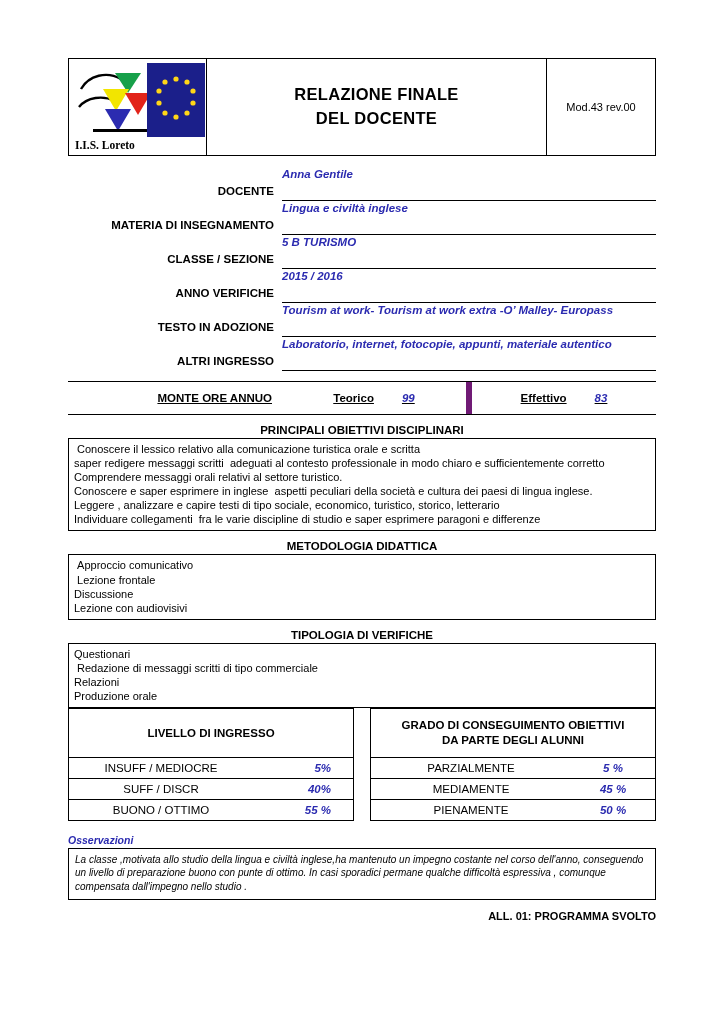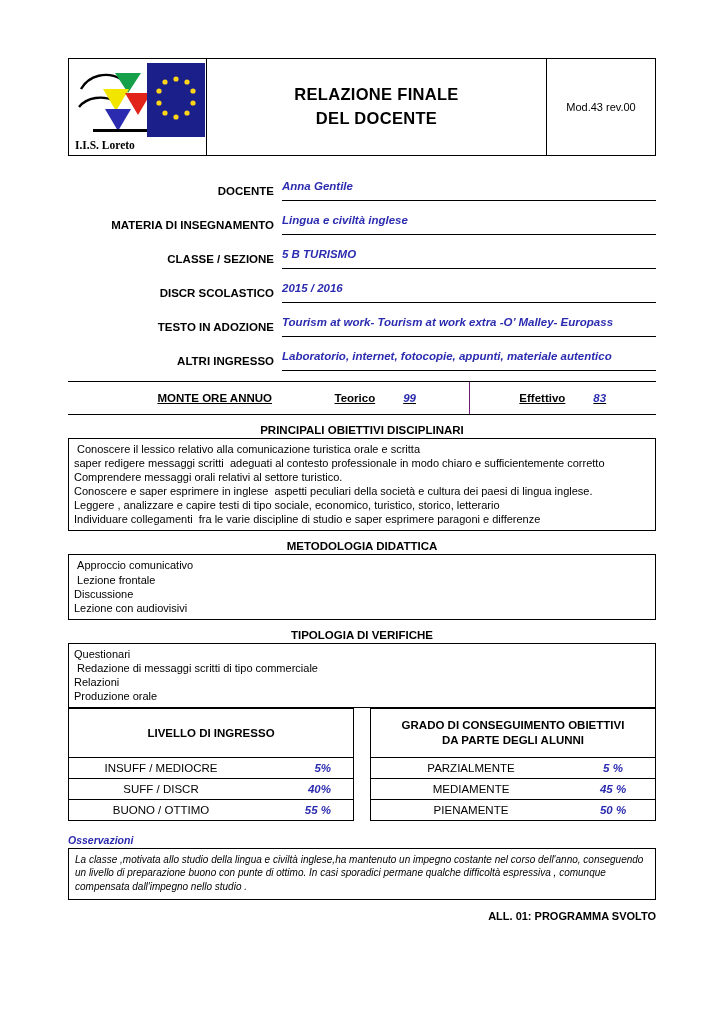--- a/index.html
+++ b/index.html
@@ -95,21 +95,21 @@
     box-sizing: border-box;
     padding-bottom: 4px;
   }
   .field-value {
     flex: 1;
     border-bottom: 1px solid #000;
     font-size: 11.5px;
     font-weight: bold;
     font-style: italic;
     color: #2b2bb0;
-    padding-bottom: 8px;
+    padding-bottom: 20px;
   }
 
   
   .monte-row {
     display: flex;
     width: 588px;
     margin-top: 10px;
     border-bottom: 1px solid #000;
     border-top: 1px solid #000;
     height: 34px;
@@ -126,21 +126,21 @@
     align-items: center;
     justify-content: flex-end;
     box-sizing: border-box;
   }
   .monte-cell {
     flex: 1;
     display: flex;
     align-items: center;
     justify-content: center;
     gap: 28px;
-    border-right: 1px solid #701a75;
+    border-right: 6px solid #701a75;
     box-sizing: border-box;
     font-size: 11.5px;
     font-weight: bold;
   }
   .monte-cell:last-child { border-right: none; }
   .monte-val {
     color: #2b2bb0;
     font-style: italic;
   }
 
@@ -281,21 +281,21 @@
     </div>
     <div class="field-row">
       <div class="field-label">MATERIA DI INSEGNAMENTO</div>
       <div class="field-value">Lingua e civiltà inglese</div>
     </div>
     <div class="field-row">
       <div class="field-label">CLASSE / SEZIONE</div>
       <div class="field-value">5 B TURISMO</div>
     </div>
     <div class="field-row">
-      <div class="field-label">DISCR SCOLASTICO</div>
+      <div class="field-label">ANNO VERIFICHE</div>
       <div class="field-value">2015 / 2016</div>
     </div>
     <div class="field-row">
       <div class="field-label">TESTO IN ADOZIONE</div>
       <div class="field-value">Tourism at work- Tourism at work extra -O’ Malley- Europass</div>
     </div>
     <div class="field-row">
       <div class="field-label">ALTRI INGRESSO</div>
       <div class="field-value">Laboratorio, internet, fotocopie, appunti, materiale autentico</div>
     </div>

